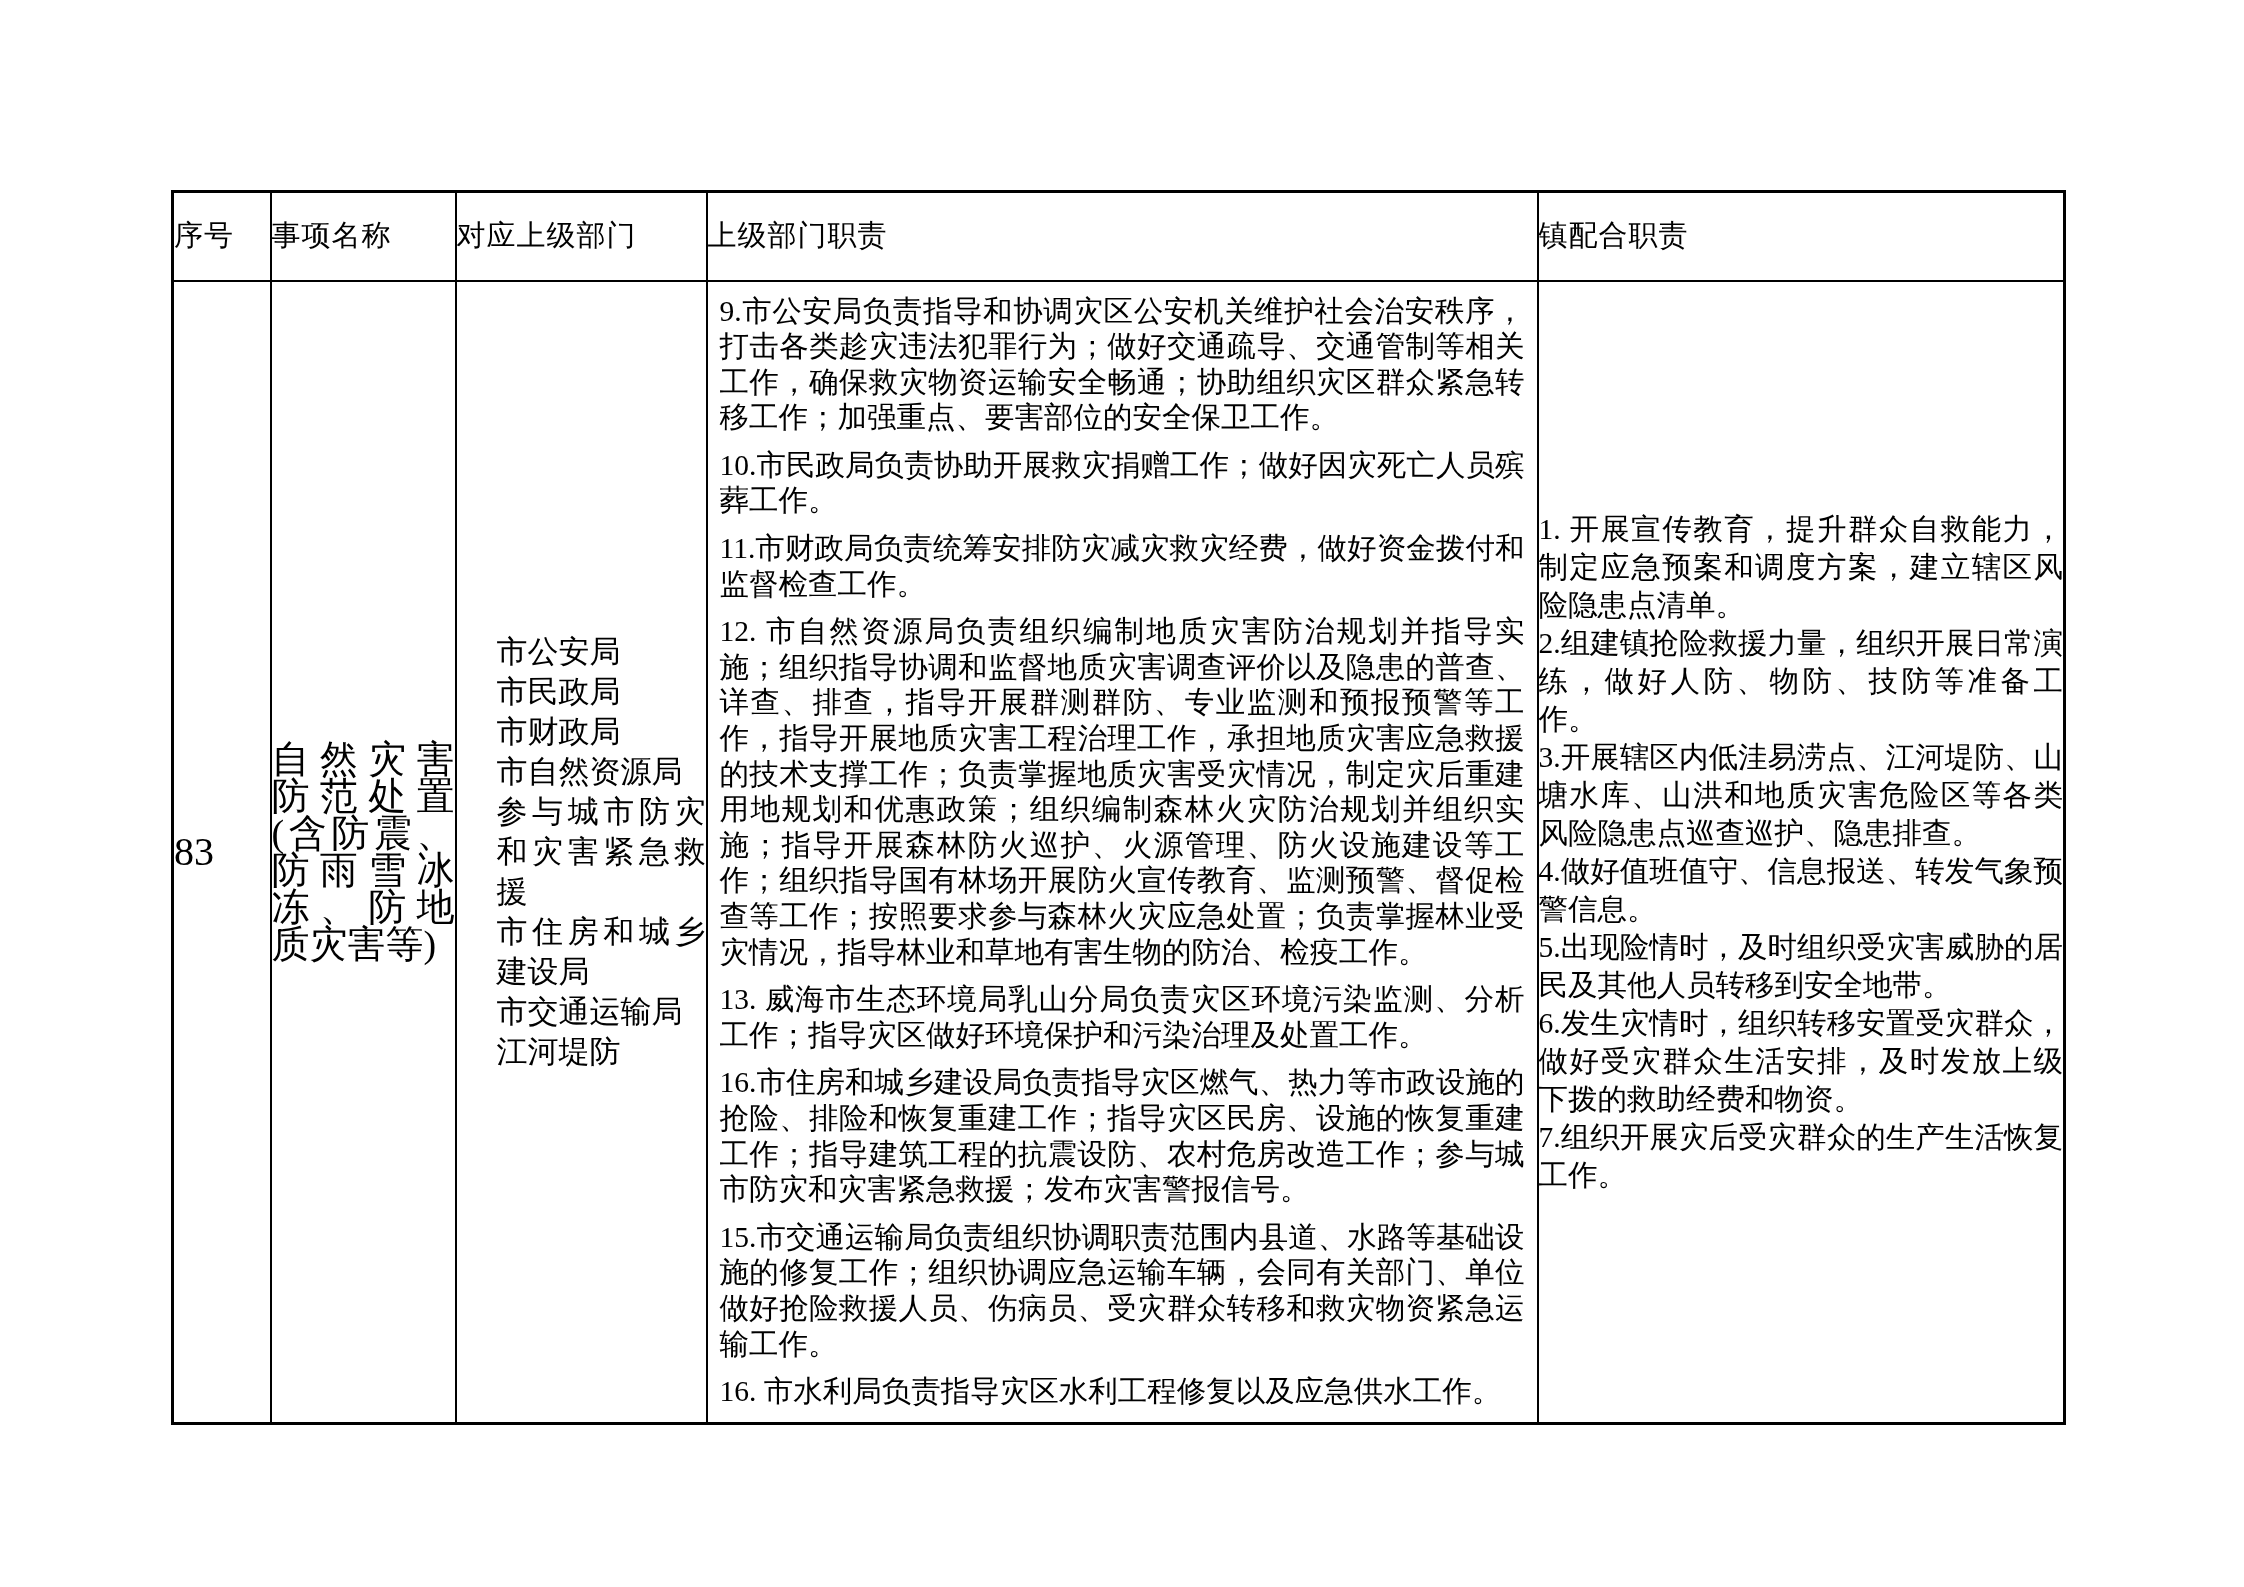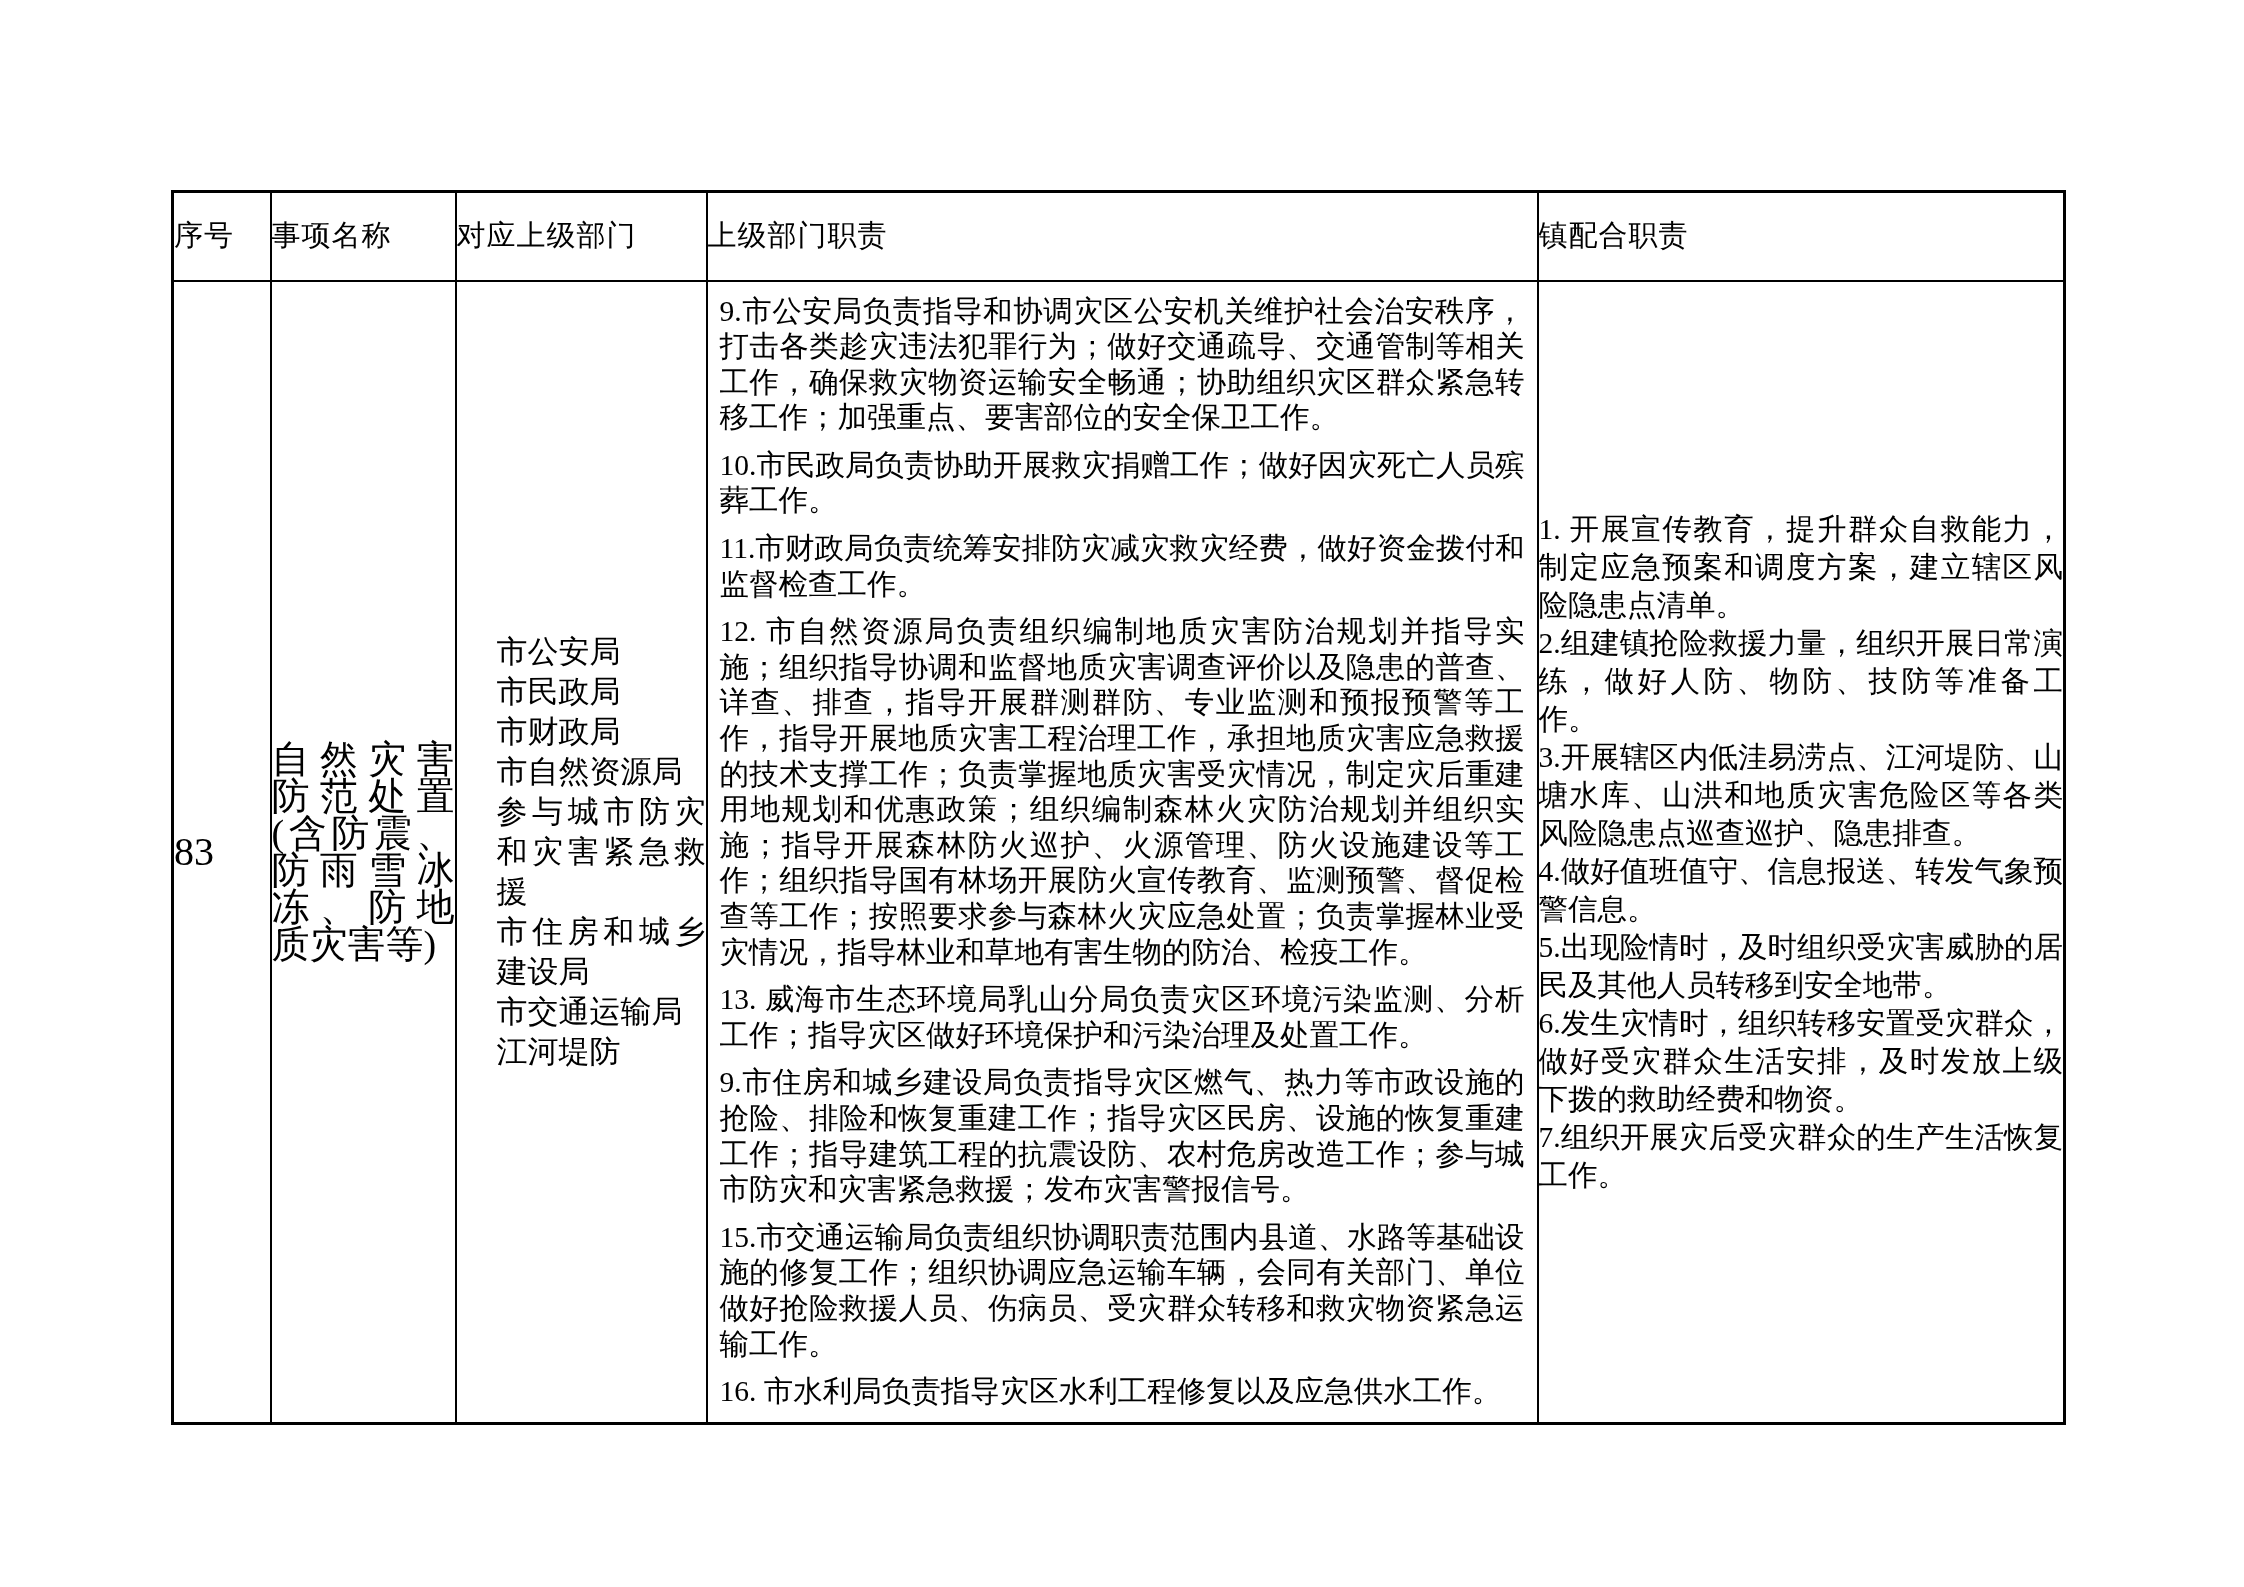--- a/index.html
+++ b/index.html
@@ -124,21 +124,21 @@
           <div class="dept">市住房和城乡建设局</div>
           <div class="dept">市交通运输局</div>
           <div class="dept">江河堤防</div>
         </td>
         <td class="c4">
           <p>9.市公安局负责指导和协调灾区公安机关维护社会治安秩序，打击各类趁灾违法犯罪行为；做好交通疏导、交通管制等相关工作，确保救灾物资运输安全畅通；协助组织灾区群众紧急转移工作；加强重点、要害部位的安全保卫工作。</p>
           <p>10.市民政局负责协助开展救灾捐赠工作；做好因灾死亡人员殡葬工作。</p>
           <p>11.市财政局负责统筹安排防灾减灾救灾经费，做好资金拨付和监督检查工作。</p>
           <p>12. 市自然资源局负责组织编制地质灾害防治规划并指导实施；组织指导协调和监督地质灾害调查评价以及隐患的普查、详查、排查，指导开展群测群防、专业监测和预报预警等工作，指导开展地质灾害工程治理工作，承担地质灾害应急救援的技术支撑工作；负责掌握地质灾害受灾情况，制定灾后重建用地规划和优惠政策；组织编制森林火灾防治规划并组织实施；指导开展森林防火巡护、火源管理、防火设施建设等工作；组织指导国有林场开展防火宣传教育、监测预警、督促检查等工作；按照要求参与森林火灾应急处置；负责掌握林业受灾情况，指导林业和草地有害生物的防治、检疫工作。</p>
           <p>13. 威海市生态环境局乳山分局负责灾区环境污染监测、分析工作；指导灾区做好环境保护和污染治理及处置工作。</p>
-          <p>9.市住房和城乡建设局负责指导灾区燃气、热力等市政设施的抢险、排险和恢复重建工作；指导灾区民房、设施的恢复重建工作；指导建筑工程的抗震设防、农村危房改造工作；参与城市防灾和灾害紧急救援；发布灾害警报信号。</p>
+          <p>16.市住房和城乡建设局负责指导灾区燃气、热力等市政设施的抢险、排险和恢复重建工作；指导灾区民房、设施的恢复重建工作；指导建筑工程的抗震设防、农村危房改造工作；参与城市防灾和灾害紧急救援；发布灾害警报信号。</p>
           <p>15.市交通运输局负责组织协调职责范围内县道、水路等基础设施的修复工作；组织协调应急运输车辆，会同有关部门、单位做好抢险救援人员、伤病员、受灾群众转移和救灾物资紧急运输工作。</p>
           <p>16. 市水利局负责指导灾区水利工程修复以及应急供水工作。</p>
         </td>
         <td class="c5">
           <p>1. 开展宣传教育，提升群众自救能力，制定应急预案和调度方案，建立辖区风险隐患点清单。</p>
           <p>2.组建镇抢险救援力量，组织开展日常演练，做好人防、物防、技防等准备工作。</p>
           <p>3.开展辖区内低洼易涝点、江河堤防、山塘水库、山洪和地质灾害危险区等各类风险隐患点巡查巡护、隐患排查。</p>
           <p>4.做好值班值守、信息报送、转发气象预警信息。</p>
           <p>5.出现险情时，及时组织受灾害威胁的居民及其他人员转移到安全地带。</p>
           <p>6.发生灾情时，组织转移安置受灾群众，做好受灾群众生活安排，及时发放上级下拨的救助经费和物资。</p>

